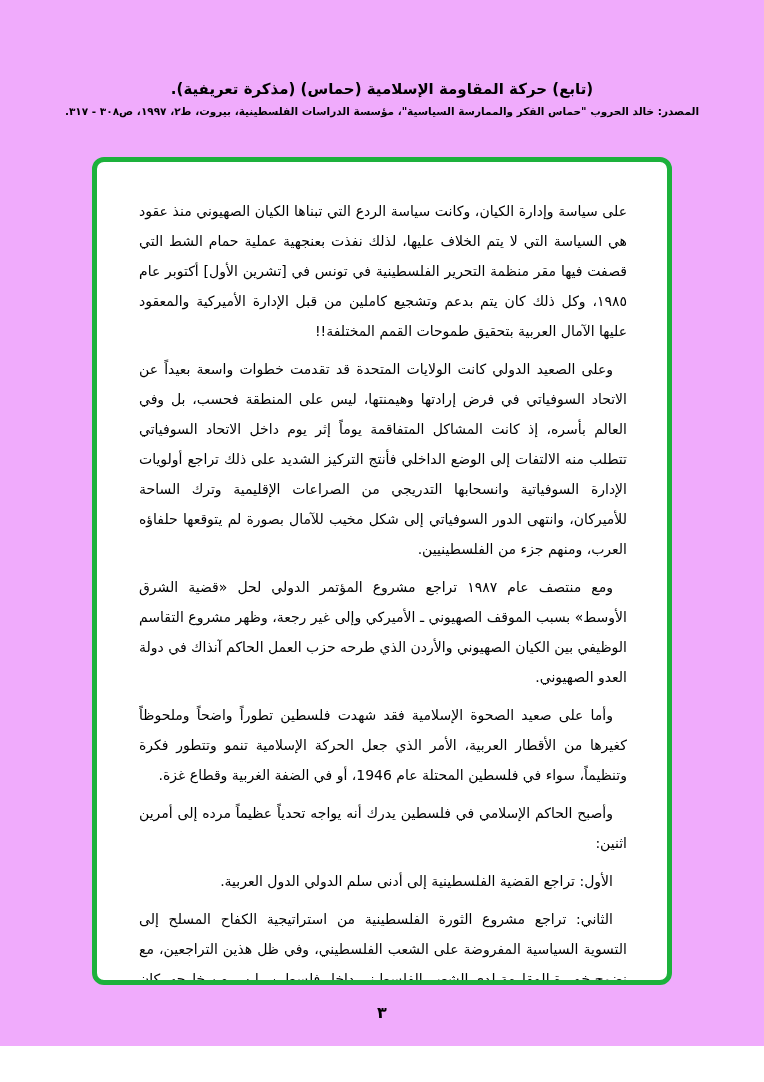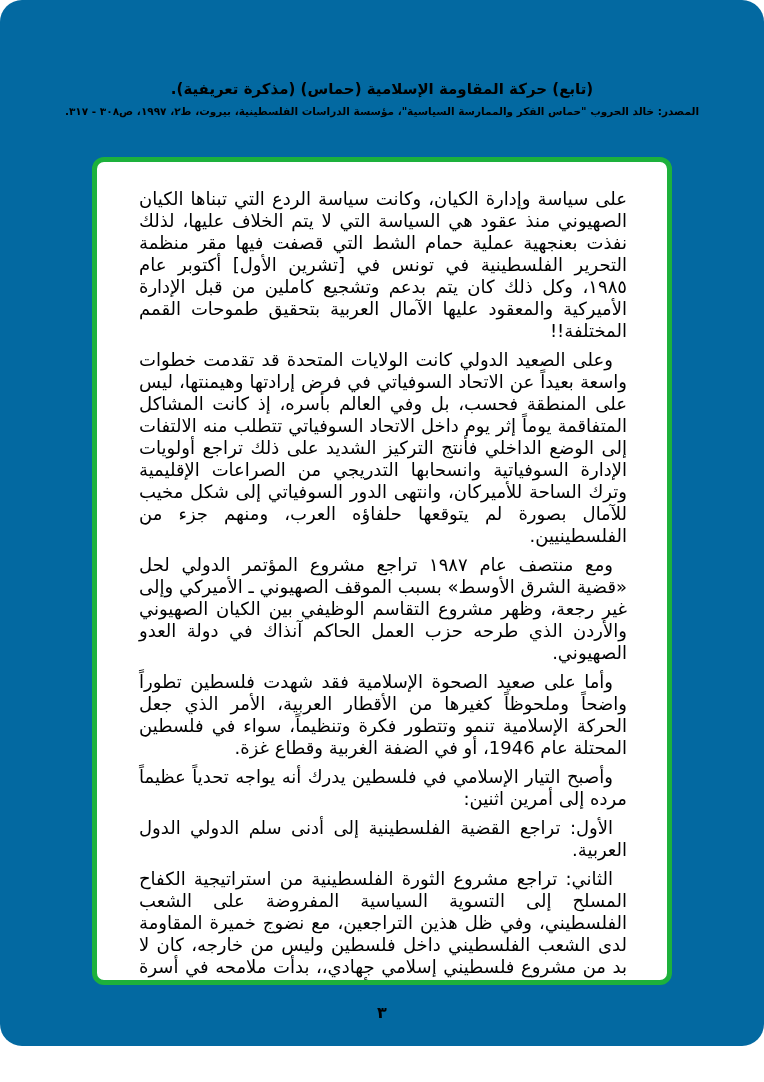--- a/index.html
+++ b/index.html
@@ -1,26 +1,25 @@
 <!DOCTYPE html>
 <html lang="ar"><head>
 <meta charset="utf-8">
 <style>
   * { box-sizing: border-box; }
   html, body { margin: 0; padding: 0; background: #ffffff; }
   .page {
     position: relative;
     width: 764px;
     height: 1046px;
-    background: #0369a1;
+    background: #f0abfc;
     font-family: "DejaVu Sans", sans-serif;
     color: #000000;
     direction: rtl;
     overflow: hidden;
-    border-radius: 22px;
   }
   .doc-title {
     position: absolute;
     top: 80px;
     left: 0; right: 0;
     text-align: center;
     font-size: 15px;
     font-weight: bold;
     letter-spacing: 0;
   }
@@ -38,23 +37,23 @@
     right: 92px;
     width: 580px;
     height: 828px;
     border: 5px solid #1db13c;
     border-radius: 12px;
     padding: 26px 40px 0 42px;
     overflow: hidden;
     background: #ffffff;
   }
   .para {
-    margin: 0 0 7px 0;
-    font-size: 18px;
-    line-height: 22px;
+    margin: 8px 0 7px 0;
+    font-size: 14px;
+    line-height: 30px;
     text-align: justify;
     text-justify: inter-word;
   }
   .indent { text-indent: 14px; }
   .indent-lg { text-indent: 28px; }
   .section-heading {
     margin: 22px 0 16px 0;
     font-size: 13.5px;
     font-weight: normal;
     text-align: right;
@@ -75,21 +74,21 @@
 
   <div class="doc-title">(تابع) حركة المقاومة الإسلامية (حماس) (مذكرة تعريفية).</div>
 
   <div class="doc-source">المصدر: خالد الحروب "حماس الفكر والممارسة السياسية"، مؤسسة الدراسات الفلسطينية، بيروت، ط٢، ١٩٩٧، ص٣٠٨ - ٣١٧.</div>
 
   <div class="content-box">
     <p class="para">على سياسة وإدارة الكيان، وكانت سياسة الردع التي تبناها الكيان الصهيوني منذ عقود هي السياسة التي لا يتم الخلاف عليها، لذلك نفذت بعنجهية عملية حمام الشط التي قصفت فيها مقر منظمة التحرير الفلسطينية في تونس في [تشرين الأول] أكتوبر عام ١٩٨٥، وكل ذلك كان يتم بدعم وتشجيع كاملين من قبل الإدارة الأميركية والمعقود عليها الآمال العربية بتحقيق طموحات القمم المختلفة!!</p>
     <p class="para indent">وعلى الصعيد الدولي كانت الولايات المتحدة قد تقدمت خطوات واسعة بعيداً عن الاتحاد السوفياتي في فرض إرادتها وهيمنتها، ليس على المنطقة فحسب، بل وفي العالم بأسره، إذ كانت المشاكل المتفاقمة يوماً إثر يوم داخل الاتحاد السوفياتي تتطلب منه الالتفات إلى الوضع الداخلي فأنتج التركيز الشديد على ذلك تراجع أولويات الإدارة السوفياتية وانسحابها التدريجي من الصراعات الإقليمية وترك الساحة للأميركان، وانتهى الدور السوفياتي إلى شكل مخيب للآمال بصورة لم يتوقعها حلفاؤه العرب، ومنهم جزء من الفلسطينيين.</p>
     <p class="para indent">ومع منتصف عام ١٩٨٧ تراجع مشروع المؤتمر الدولي لحل «قضية الشرق الأوسط» بسبب الموقف الصهيوني ـ الأميركي وإلى غير رجعة، وظهر مشروع التقاسم الوظيفي بين الكيان الصهيوني والأردن الذي طرحه حزب العمل الحاكم آنذاك في دولة العدو الصهيوني.</p>
     <p class="para indent">وأما على صعيد الصحوة الإسلامية فقد شهدت فلسطين تطوراً واضحاً وملحوظاً كغيرها من الأقطار العربية، الأمر الذي جعل الحركة الإسلامية تنمو وتتطور فكرة وتنظيماً، سواء في فلسطين المحتلة عام 1946، أو في الضفة الغربية وقطاع غزة.</p>
-    <p class="para indent">وأصبح التيار الإسلامي في فلسطين يدرك أنه يواجه تحدياً عظيماً مرده إلى أمرين اثنين:</p>
+    <p class="para indent">وأصبح الحاكم الإسلامي في فلسطين يدرك أنه يواجه تحدياً عظيماً مرده إلى أمرين اثنين:</p>
     <p class="para indent">الأول: تراجع القضية الفلسطينية إلى أدنى سلم الدولي الدول العربية.</p>
     <p class="para indent">الثاني: تراجع مشروع الثورة الفلسطينية من استراتيجية الكفاح المسلح إلى التسوية السياسية المفروضة على الشعب الفلسطيني، وفي ظل هذين التراجعين، مع نضوج خميرة المقاومة لدى الشعب الفلسطيني داخل فلسطين وليس من خارجه، كان لا بد من مشروع فلسطيني إسلامي جهادي،، بدأت ملامحه في أسرة الجهاد عام ١٩٨١ ومجموعة الشيخ أحمد ياسين عام ١٩٨٣ وغيرها. ومع نهايات عام ١٩٨٧ كانت الظروف قد نضجت بما فيه الكفاية لاكتمال مشروع جديد لتحرير فلسطين يقوم على أسس جديدة، فكانت حركة المقاومة الإسلامية (حماس) التي كان لجماعة الإخوان المسلمين في فلسطين بشكل خاص دور أساسي في تأسيسها.</p>
     <div class="section-heading">ثالثاً: هوية (حماس) السياسية</div>
   </div>
 
   <div class="page-number">٣</div>
 
 </div>
 
 </body></html>

